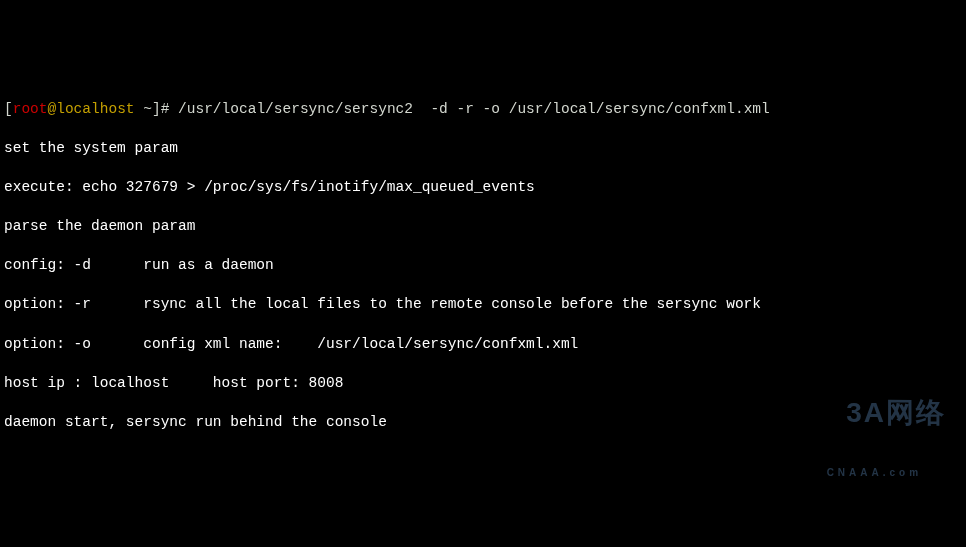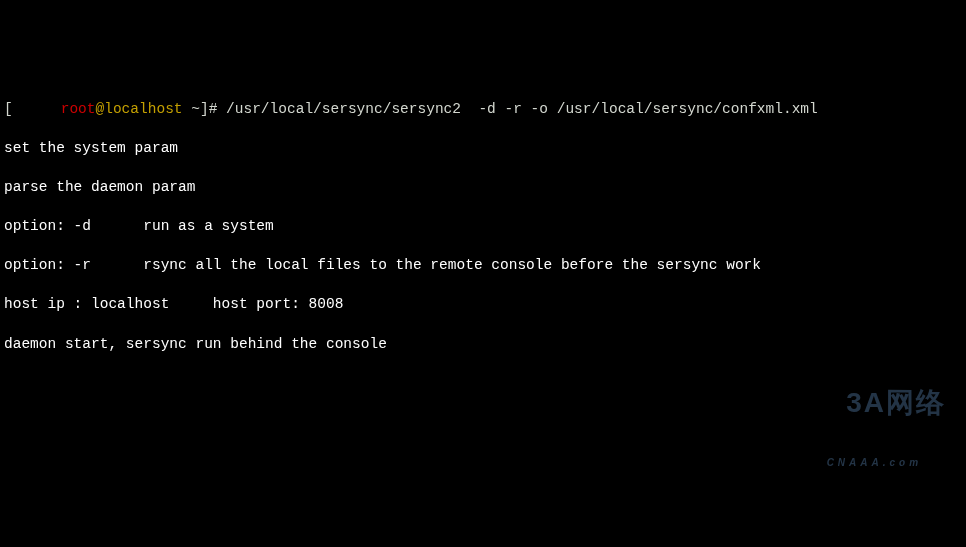--- a/index.html
+++ b/index.html
@@ -16,54 +16,55 @@
       line-height: 1.35;
       color: #fff;
       padding: 2px 4px;
       overflow: hidden;
       position: relative;
       white-space: pre;
     }
     .line {
       display: block;
     }
-    .red { color: #cc0000; margin-left: 48px; }
+    .red { color: #cc0000; }
     .yellow { color: #c4a000; }
     .white { color: #d3d7cf; }
     .prompt-bracket { color: #d3d7cf; }
     .watermark {
       position: absolute;
       right: 20px;
-      bottom: 40px;
+      bottom: 30px;
       font-family: Arial, sans-serif;
       font-size: 28px;
       font-weight: bold;
       color: rgba(100, 150, 200, 0.35);
       pointer-events: none;
       letter-spacing: 2px;
     }
     .watermark .sub {
       font-size: 10px;
       letter-spacing: 4px;
       display: block;
       margin-top: -4px;
-      font-style: italic;
     }
   </style>
 </head>
 <body>
 
 
 
 <div>
 <span class="line"><span class="prompt-bracket">[</span><span class="red">root</span><span class="yellow">@</span><span class="yellow">localhost</span><span class="white"> ~</span><span class="prompt-bracket">]# </span><span class="white">/usr/local/sersync/sersync2  -d -r -o /usr/local/sersync/confxml.xml</span></span>
 <span class="line">set the system param</span>
+<span class="line">execute: echo 327679 &gt; /proc/sys/fs/inotify/max_queued_events</span>
 <span class="line">parse the daemon param</span>
-<span class="line">option: -d      run as a system</span>
+<span class="line">config: -d      run as a daemon</span>
 <span class="line">option: -r      rsync all the local files to the remote console before the sersync work</span>
+<span class="line">option: -o      config xml name:    /usr/local/sersync/confxml.xml</span>
 <span class="line">host ip : localhost     host port: 8008</span>
 <span class="line">daemon start, sersync run behind the console </span>
 
 
 
 
 
 
 
 

